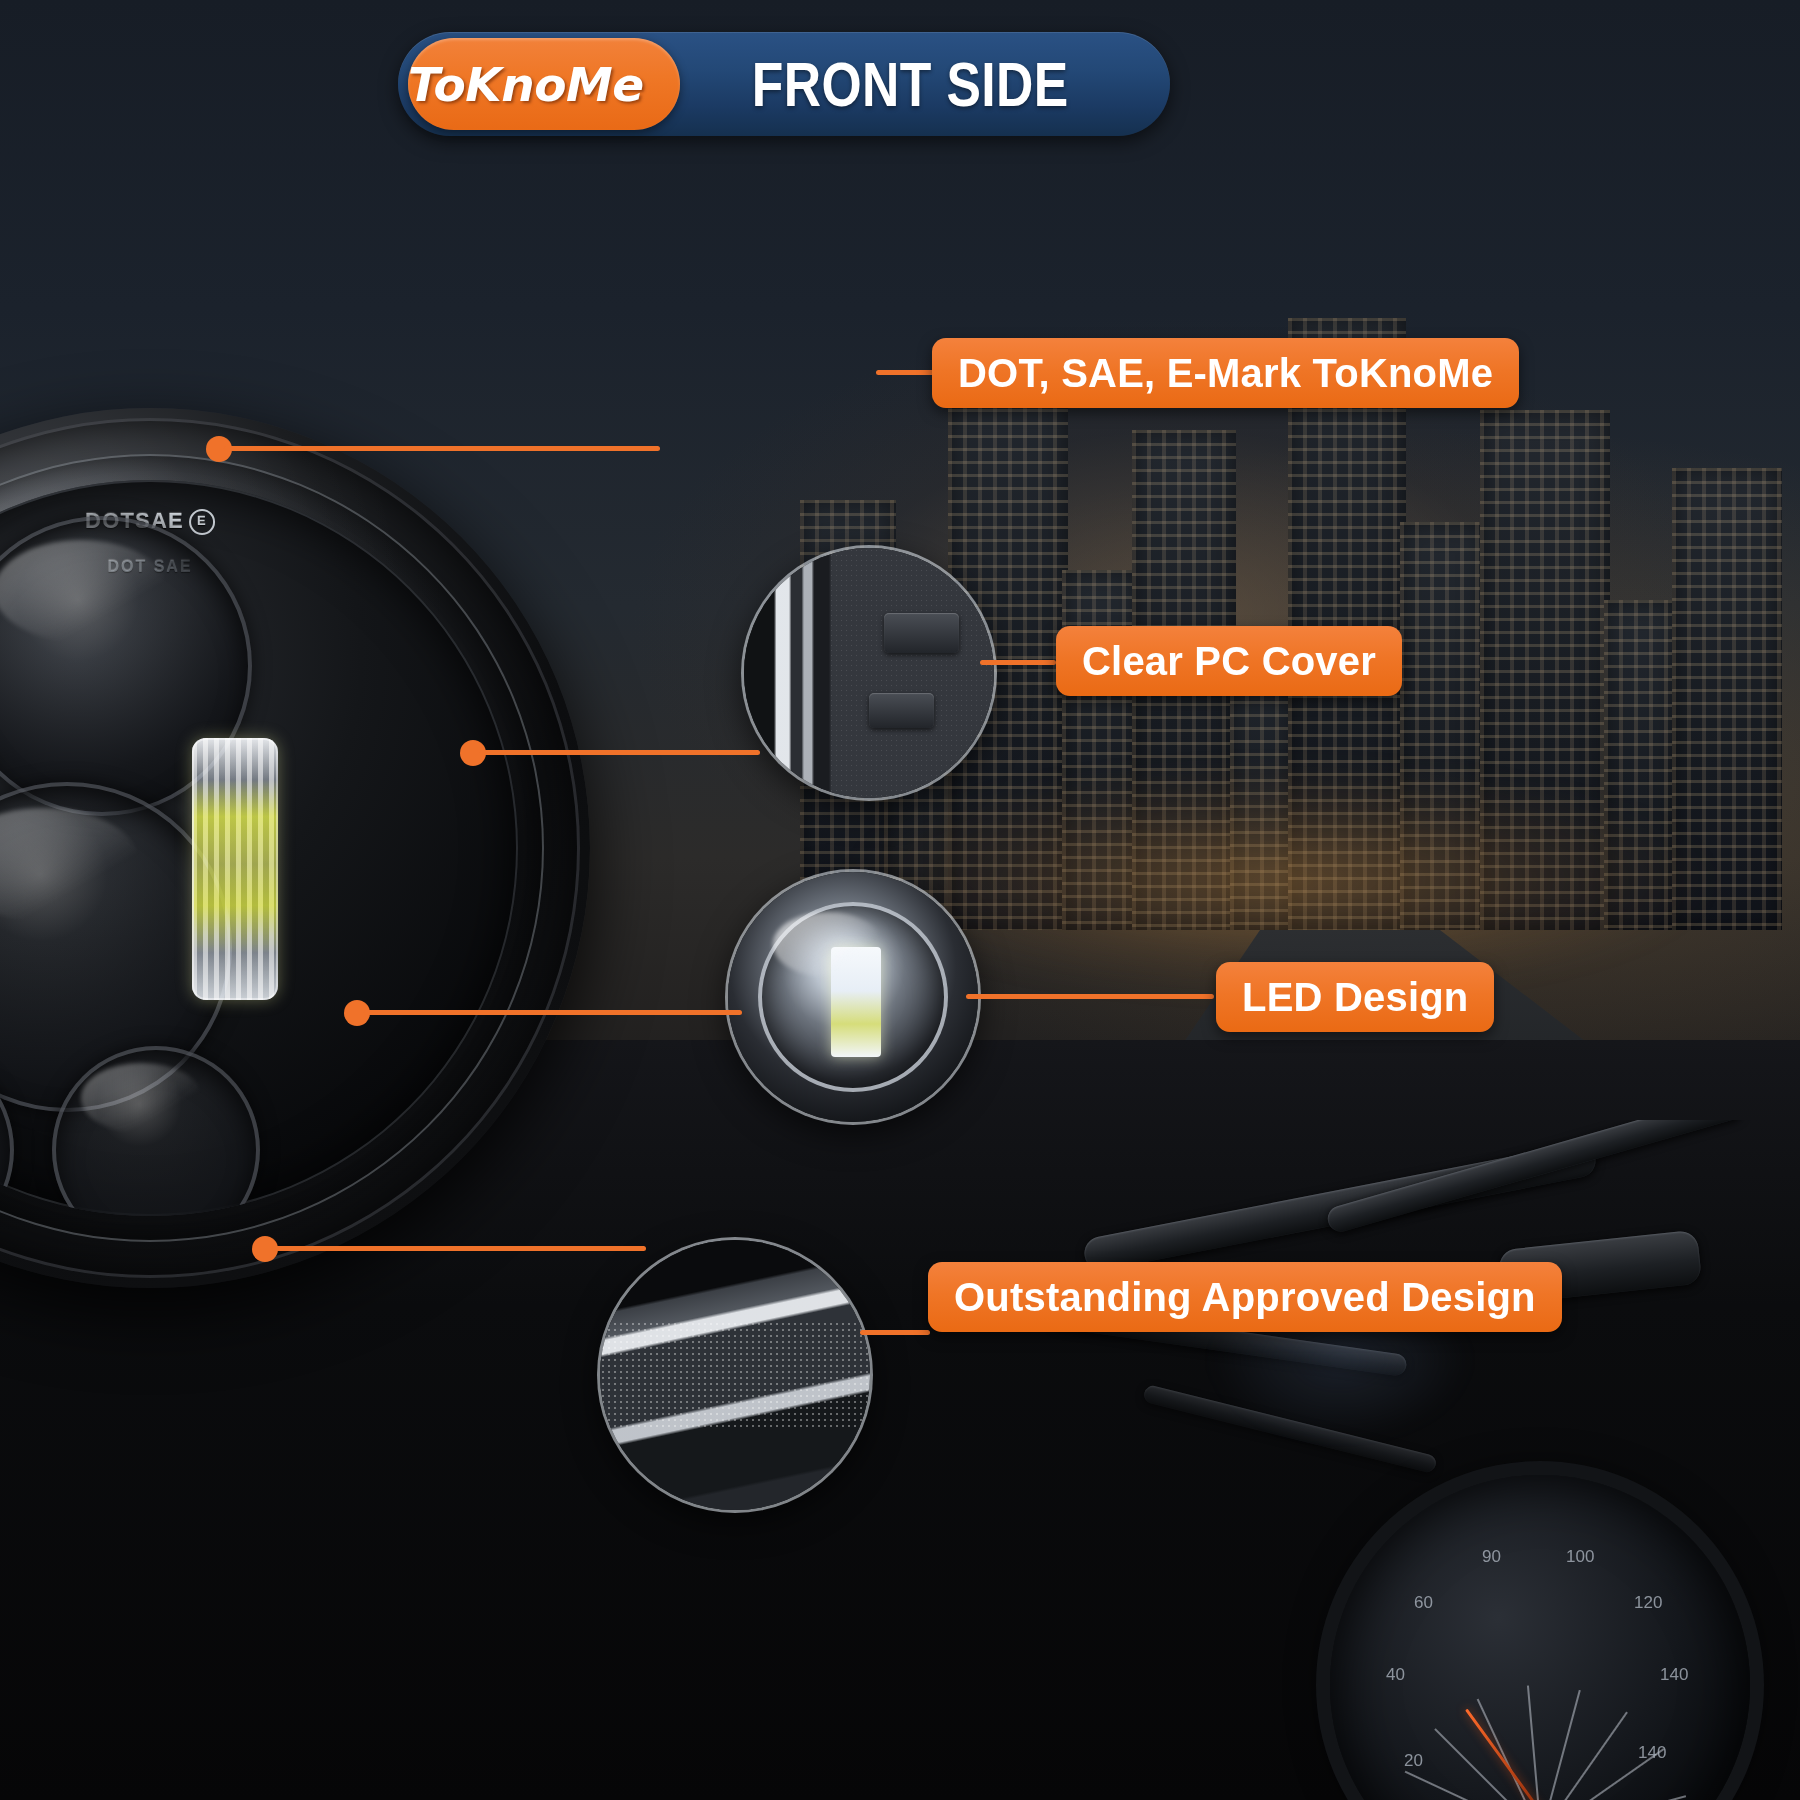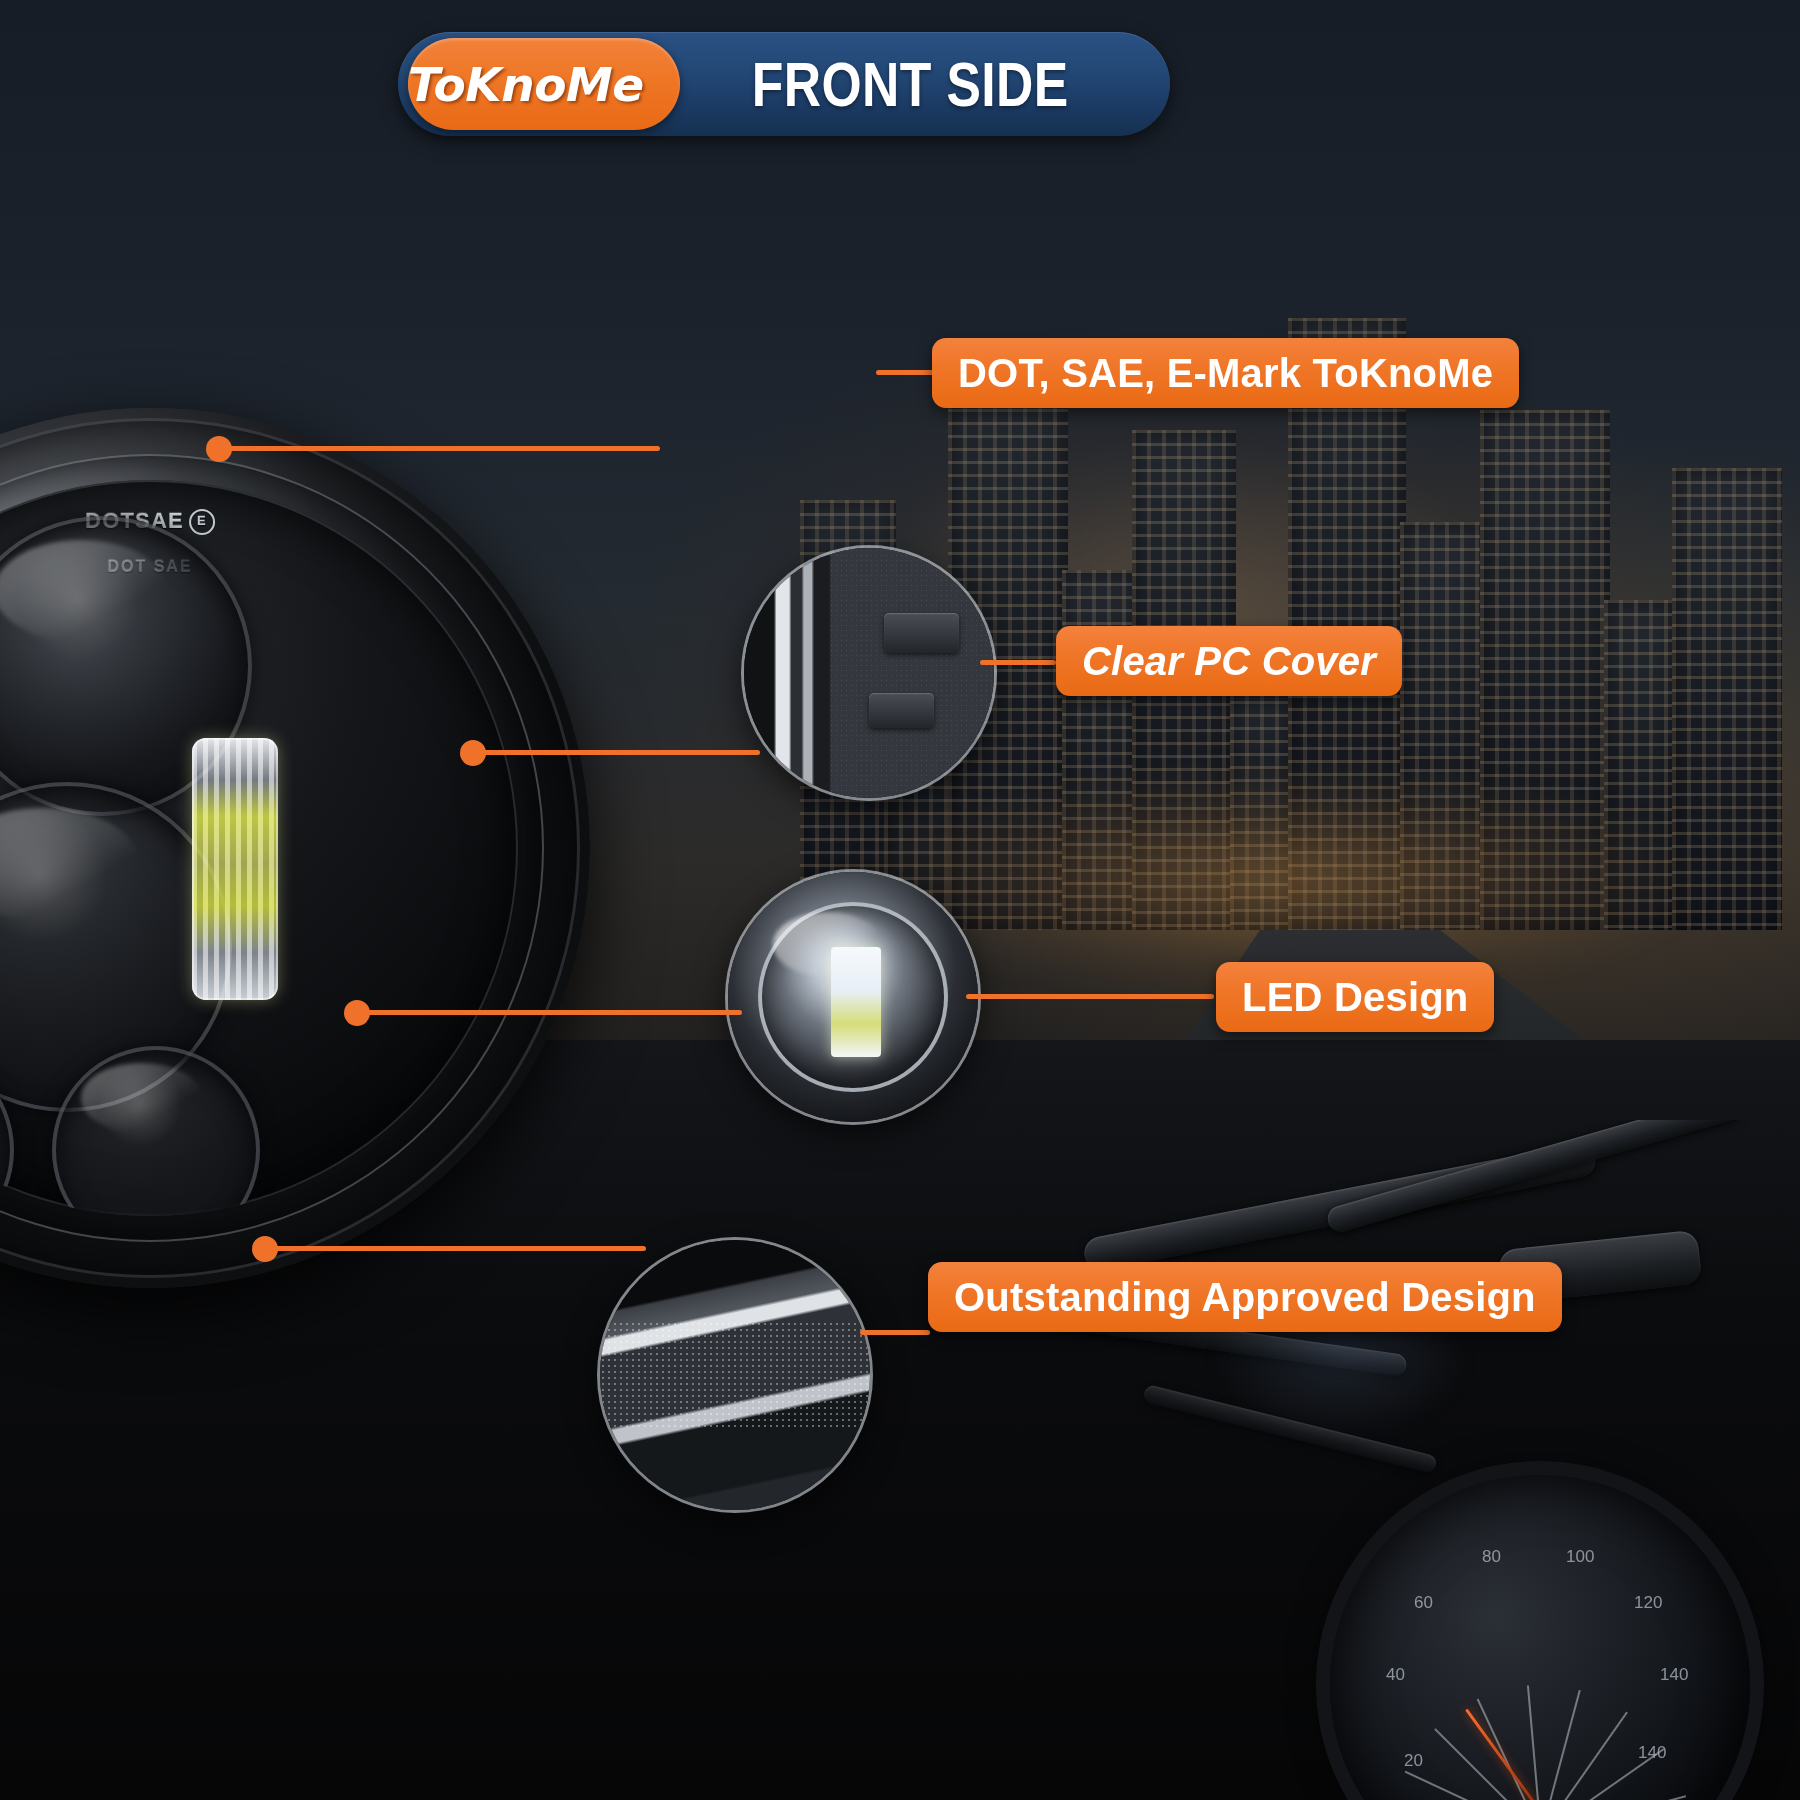--- a/index.html
+++ b/index.html
@@ -332,21 +332,21 @@
       <i style="transform:rotate(-5deg)"></i>
         <i style="transform:rotate(15deg)"></i>
       <i style="transform:rotate(35deg)"></i>
         <i style="transform:rotate(55deg)"></i>
       <i style="transform:rotate(75deg)"></i>
 
     </div>
     <span class="gauge-num" style="left:74px;top:276px;">20</span>
     <span class="gauge-num" style="left:56px;top:190px;">40</span>
     <span class="gauge-num" style="left:84px;top:118px;">60</span>
-    <span class="gauge-num" style="left:152px;top:72px;">80</span>
+    <span class="gauge-num" style="left:152px;top:72px;">90</span>
     <span class="gauge-num" style="left:236px;top:72px;">100</span>
     <span class="gauge-num" style="left:304px;top:118px;">120</span>
     <span class="gauge-num" style="left:330px;top:190px;">140</span>
     <span class="gauge-num" style="left:308px;top:268px;">140</span>
 
     <div class="gauge-needle"></div>
   </div>
 
   <div class="lamp">
     <div class="lamp-body">
@@ -400,21 +400,21 @@
   <div class="lead" style="left:966px;top:994px;width:248px;"></div>
 
   <div class="dot" style="left:252px;top:1236px;"></div>
   <div class="lead" style="left:272px;top:1246px;width:374px;"></div>
   <div class="lead" style="left:860px;top:1330px;width:70px;"></div>
 
   <div class="badge" style="left:932px;top:338px;height:70px;font-size:40px;">
     <span>DOT, SAE, E-Mark ToKnoMe</span>
   </div>
 
-  <div class="badge" style="left:1056px;top:626px;height:70px;font-size:40px;font-style:italic;">
+  <div class="badge" style="left:1056px;top:626px;height:70px;font-size:40px;">
     <span>Clear PC Cover</span>
   </div>
 
   <div class="badge" style="left:1216px;top:962px;height:70px;font-size:40px;">
     <span>LED Design</span>
   </div>
 
   <div class="badge" style="left:928px;top:1262px;height:70px;font-size:40px;">
     <span>Outstanding Approved Design</span>
   </div>

